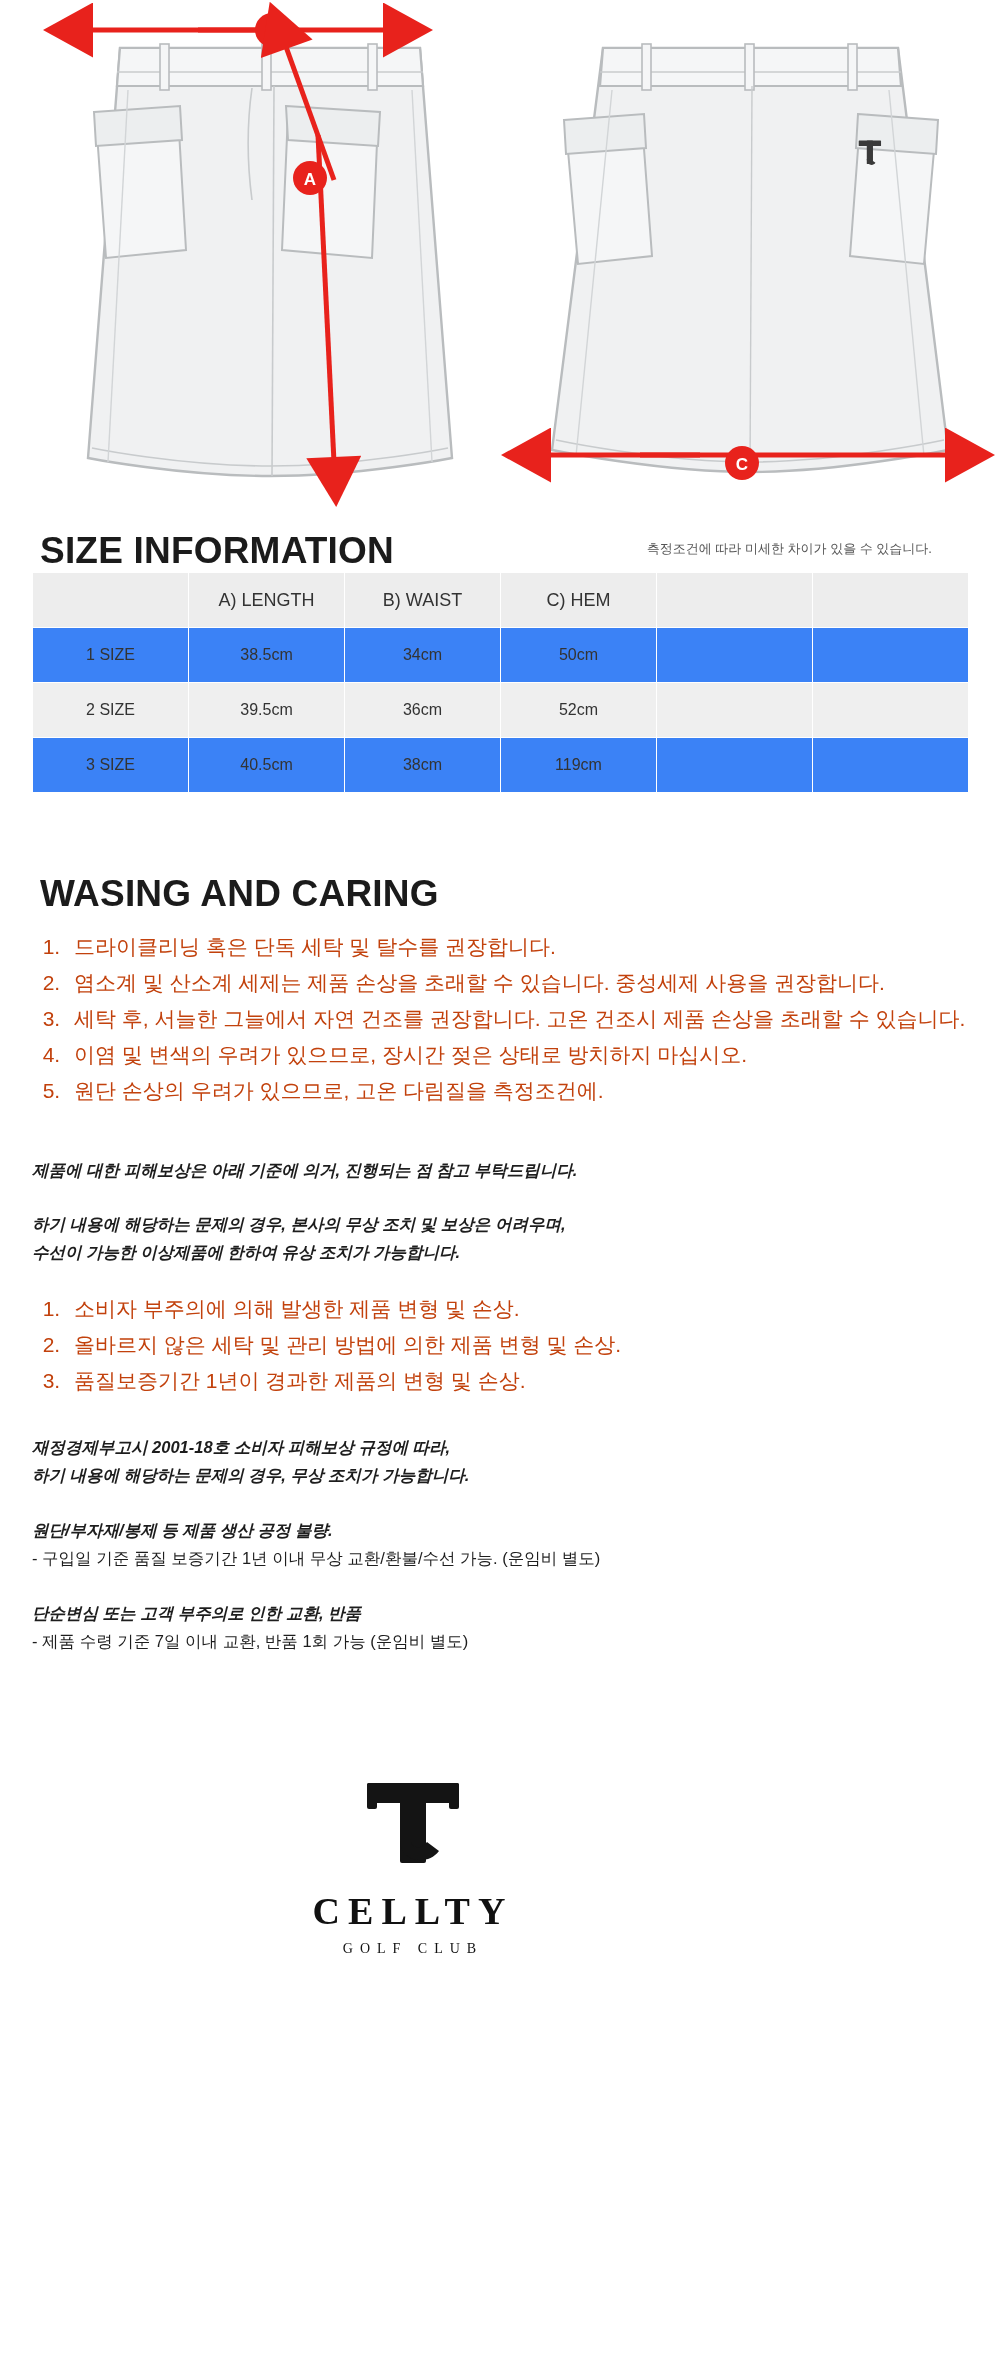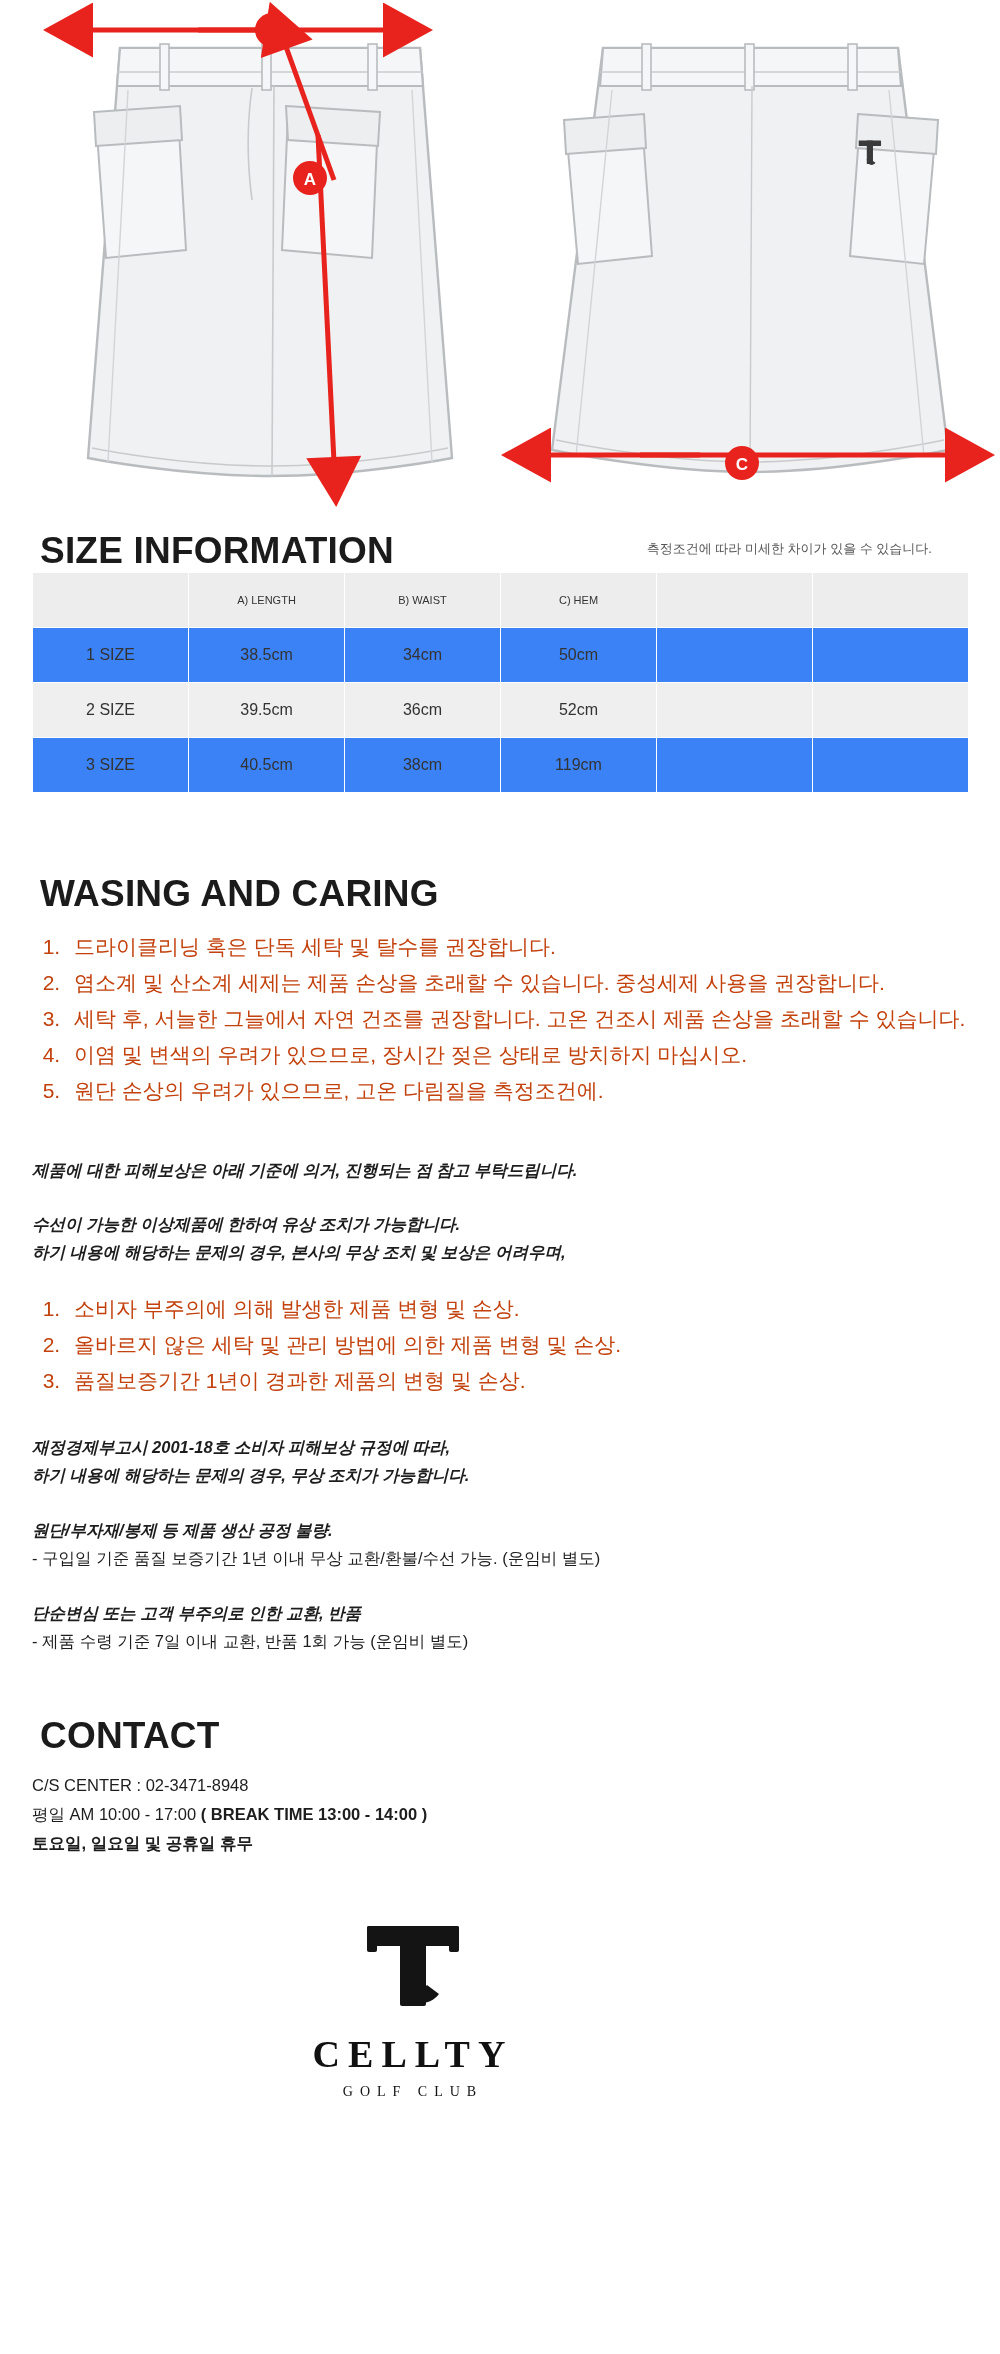--- a/index.html
+++ b/index.html
@@ -49,21 +49,21 @@
     font-size: 16px;
   }
   table.size-table td, table.size-table th {
     height: 55px;
     text-align: center;
     vertical-align: middle;
     font-weight: normal;
     color: #333;
     border: 1px solid #ffffff;
   }
-  table.size-table thead th { background: #ededed; font-size: 11px; color: #333; }
+  table.size-table thead th { background: #ededed; font-size: 18px; color: #333; }
   table.size-table tbody td { background: #3b82f6; }
   table.size-table tbody tr:nth-child(even) td { background: #efefef; }
   col.c0 { width: 156px; }
   col.c1, col.c2, col.c3, col.c4, col.c5 { width: 156px; }
 
   
   ol.num-list {
     margin: 6px 0 0 0;
     padding-left: 34px;
     font-size: 21px;
@@ -269,22 +269,22 @@
   </div>
 
   <div class="spacer-46"></div>
 
   <div class="section">
 
     <div class="q-block q-bold">제품에 대한 피해보상은 아래 기준에 의거, 진행되는 점 참고 부탁드립니다.</div>
 
     <div class="spacer-26"></div>
 
+    <div class="q-block q-bold">하기 내용에 해당하는 문제의 경우, 본사의 무상 조치 및 보상은 어려우며,</div>
     <div class="q-block q-bold">수선이 가능한 이상제품에 한하여 유상 조치가 가능합니다.</div>
-    <div class="q-block q-bold">하기 내용에 해당하는 문제의 경우, 본사의 무상 조치 및 보상은 어려우며,</div>
 
     <div class="spacer-18"></div>
 
     <ol class="num-list">
       <li>소비자 부주의에 의해 발생한 제품 변형 및 손상.</li>
       <li>올바르지 않은 세탁 및 관리 방법에 의한 제품 변형 및 손상.</li>
       <li>품질보증기간 1년이 경과한 제품의 변형 및 손상.</li>
     </ol>
 
     <div class="spacer-34"></div>
@@ -298,26 +298,20 @@
     <div class="q-block">- 구입일 기준 품질 보증기간 1년 이내 무상 교환/환불/수선 가능. (운임비 별도)</div>
 
     <div class="spacer-26"></div>
 
     <div class="q-block q-bold">단순변심 또는 고객 부주의로 인한 교환, 반품</div>
     <div class="q-block">- 제품 수령 기준 7일 이내 교환, 반품 1회 가능 (운임비 별도)</div>
   </div>
 
   <div class="spacer-60"></div>
 
-  <div class="section">
-    <h2 class="sec-title">CONTACT</h2>
-    <div class="contact-line">C/S CENTER : 02-3471-8948</div>
-    <div class="contact-line"><span>평일 AM 10:00 - 17:00 </span><b>( BREAK TIME 13:00 - 14:00 )</b></div>
-    <div class="contact-line" style="font-weight:bold;">토요일, 일요일 및 공휴일 휴무</div>
-  </div>
 
   <div class="logo-wrap">
     <svg width="120" height="96" viewBox="0 0 120 96" xmlns="http://www.w3.org/2000/svg">
       <g fill="#141414">
         <rect x="14" y="8" width="92" height="20" rx="2"></rect>
         <rect x="47" y="8" width="26" height="80" rx="2"></rect>
         <path d="M47,66 C47,86 74,92 86,76 L74,67 C68,75 58,73 58,66 Z"></path>
         <rect x="14" y="8" width="10" height="26" rx="2"></rect>
         <rect x="96" y="8" width="10" height="26" rx="2"></rect>
       </g>

